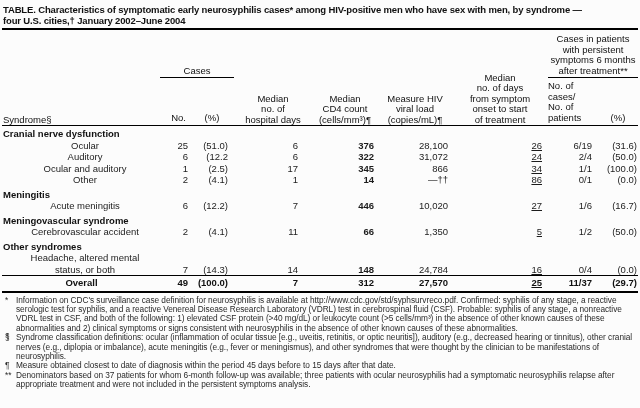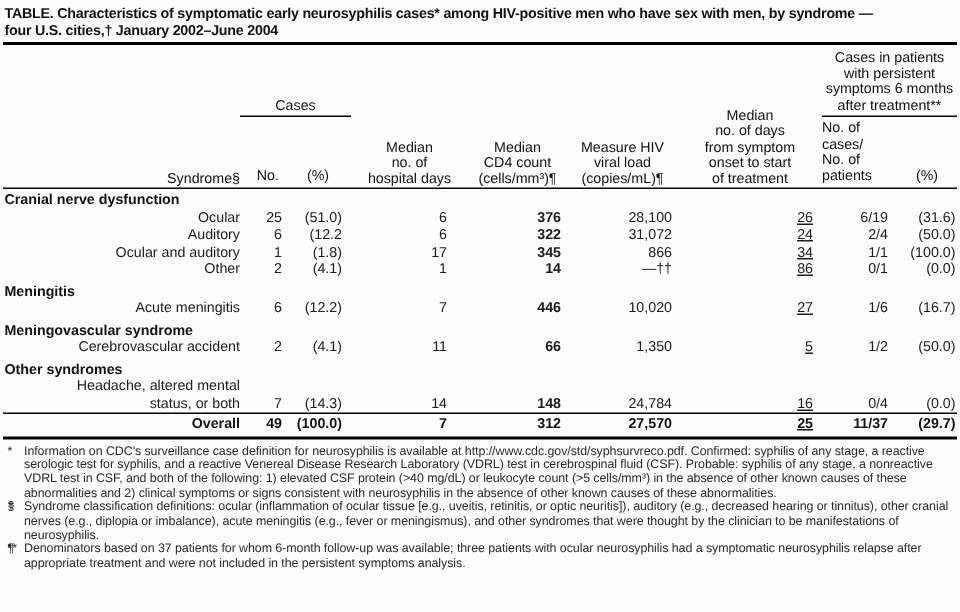--- a/index.html
+++ b/index.html
@@ -32,29 +32,29 @@
   thead{border-bottom:1px solid #000;}
   th{
     font-weight:normal;color:#111;
     vertical-align:bottom;
     white-space:pre-line;
     line-height:10.5px;
     padding:0;
     font-size:9.5px;
   }
   th.spanner{border-bottom:1px solid #000;text-align:center;padding-top:4px;padding-bottom:1px;}
-  th.syn{text-align:right;padding-left:1px;}
+  th.syn{text-align:left;padding-left:1px;}
   th.ctr{text-align:center;}
   th.sub{padding-top:3px;padding-bottom:2px;}
   th.sub-no{text-align:right;padding-right:4px;}
   th.sub-pct{text-align:center;}
   th.sub-ratio{text-align:left;}
   th.sub-pct2{text-align:center;}
   td{line-height:11.5px;padding:0;vertical-align:baseline;}
-  td.label{text-align:right;padding-left:8px;white-space:pre-line;color:#1c1c1c;}
+  td.label{text-align:center;padding-left:8px;white-space:pre-line;color:#1c1c1c;}
   tr.section td{font-weight:bold;color:#111;padding-left:1px;padding-top:3px;white-space:normal;}
   tr.first-section td{padding-top:2px;}
   td.c-no{text-align:right;padding-right:2px;}
   td.c-pct{text-align:right;padding-right:6px;}
   td.c-hosp{text-align:right;padding-right:14px;}
   td.c-cd4{text-align:right;padding-right:4px;font-weight:bold;}
   td.c-vl{text-align:right;padding-right:4px;}
   td.c-onset{text-align:right;padding-right:6px;text-decoration:underline;}
   td.c-ratio{text-align:right;padding-right:6px;}
   td.c-pct2{text-align:right;padding-right:1px;}
@@ -146,21 +146,21 @@
         <td class="c-hosp">6</td>
         <td class="c-cd4">322</td>
         <td class="c-vl">31,072</td>
         <td class="c-onset">24</td>
         <td class="c-ratio">2/4</td>
         <td class="c-pct2">(50.0)</td>
       </tr>
       <tr class="data">
         <td class="label">Ocular and auditory</td>
         <td class="c-no">1</td>
-        <td class="c-pct">(1.8)</td>
+        <td class="c-pct">(2.5)</td>
         <td class="c-hosp">17</td>
         <td class="c-cd4">345</td>
         <td class="c-vl">866</td>
         <td class="c-onset">34</td>
         <td class="c-ratio">1/1</td>
         <td class="c-pct2">(100.0)</td>
       </tr>
       <tr class="data">
         <td class="label">Other</td>
         <td class="c-no">2</td>
@@ -236,20 +236,21 @@
     </div>
     <div class="footnote">
       <span class="marker">†</span>
     </div>
     <div class="footnote">
       <span class="marker">§</span>
       <span>Syndrome classification definitions: ocular (inflammation of ocular tissue [e.g., uveitis, retinitis, or optic neuritis]), auditory (e.g., decreased hearing or tinnitus), other cranial nerves (e.g., diplopia or imbalance), acute meningitis (e.g., fever or meningismus), and other syndromes that were thought by the clinician to be manifestations of neurosyphilis.</span>
     </div>
     <div class="footnote">
       <span class="marker">¶</span>
+      <span>Measure obtained closest to date of diagnosis within the period 45 days before to 15 days after that date.</span>
     </div>
     <div class="footnote">
       <span class="marker">**</span>
       <span>Denominators based on 37 patients for whom 6-month follow-up was available; three patients with ocular neurosyphilis had a symptomatic neurosyphilis relapse after appropriate treatment and were not included in the persistent symptoms analysis.</span>
     </div>
 
   </div>
 
 </div>
 

